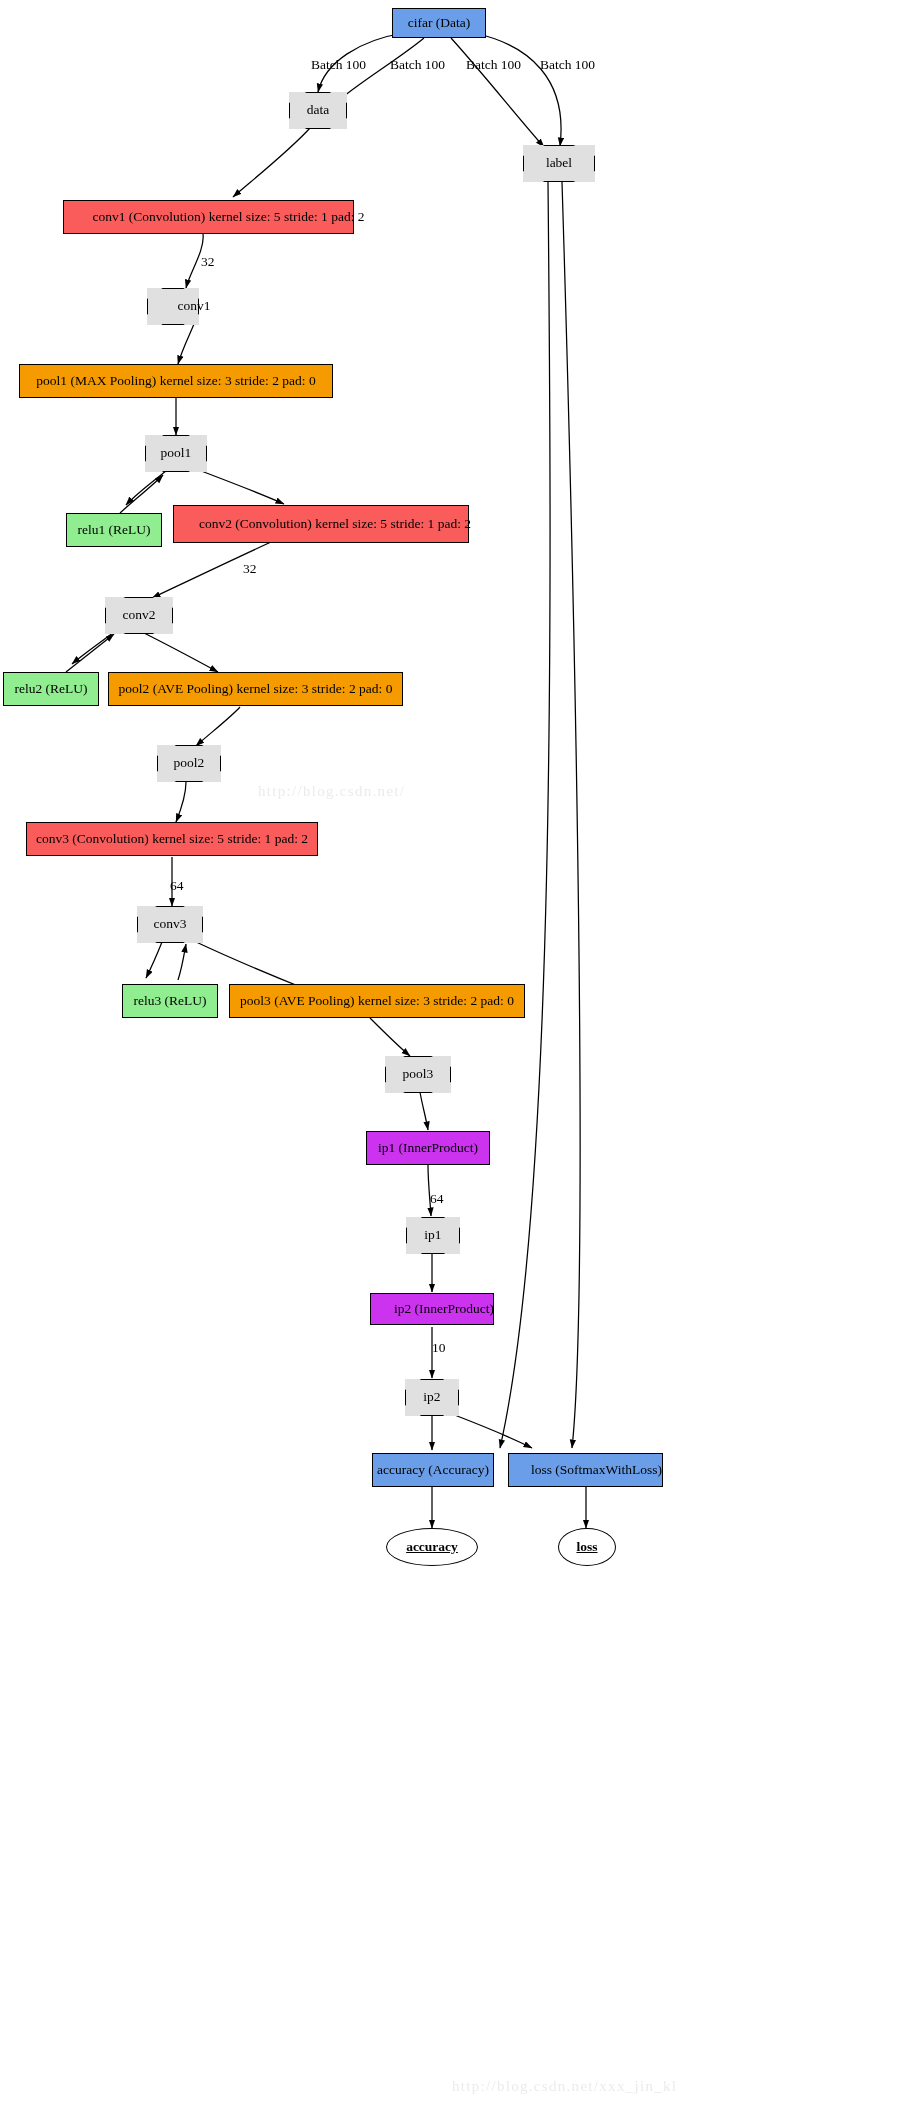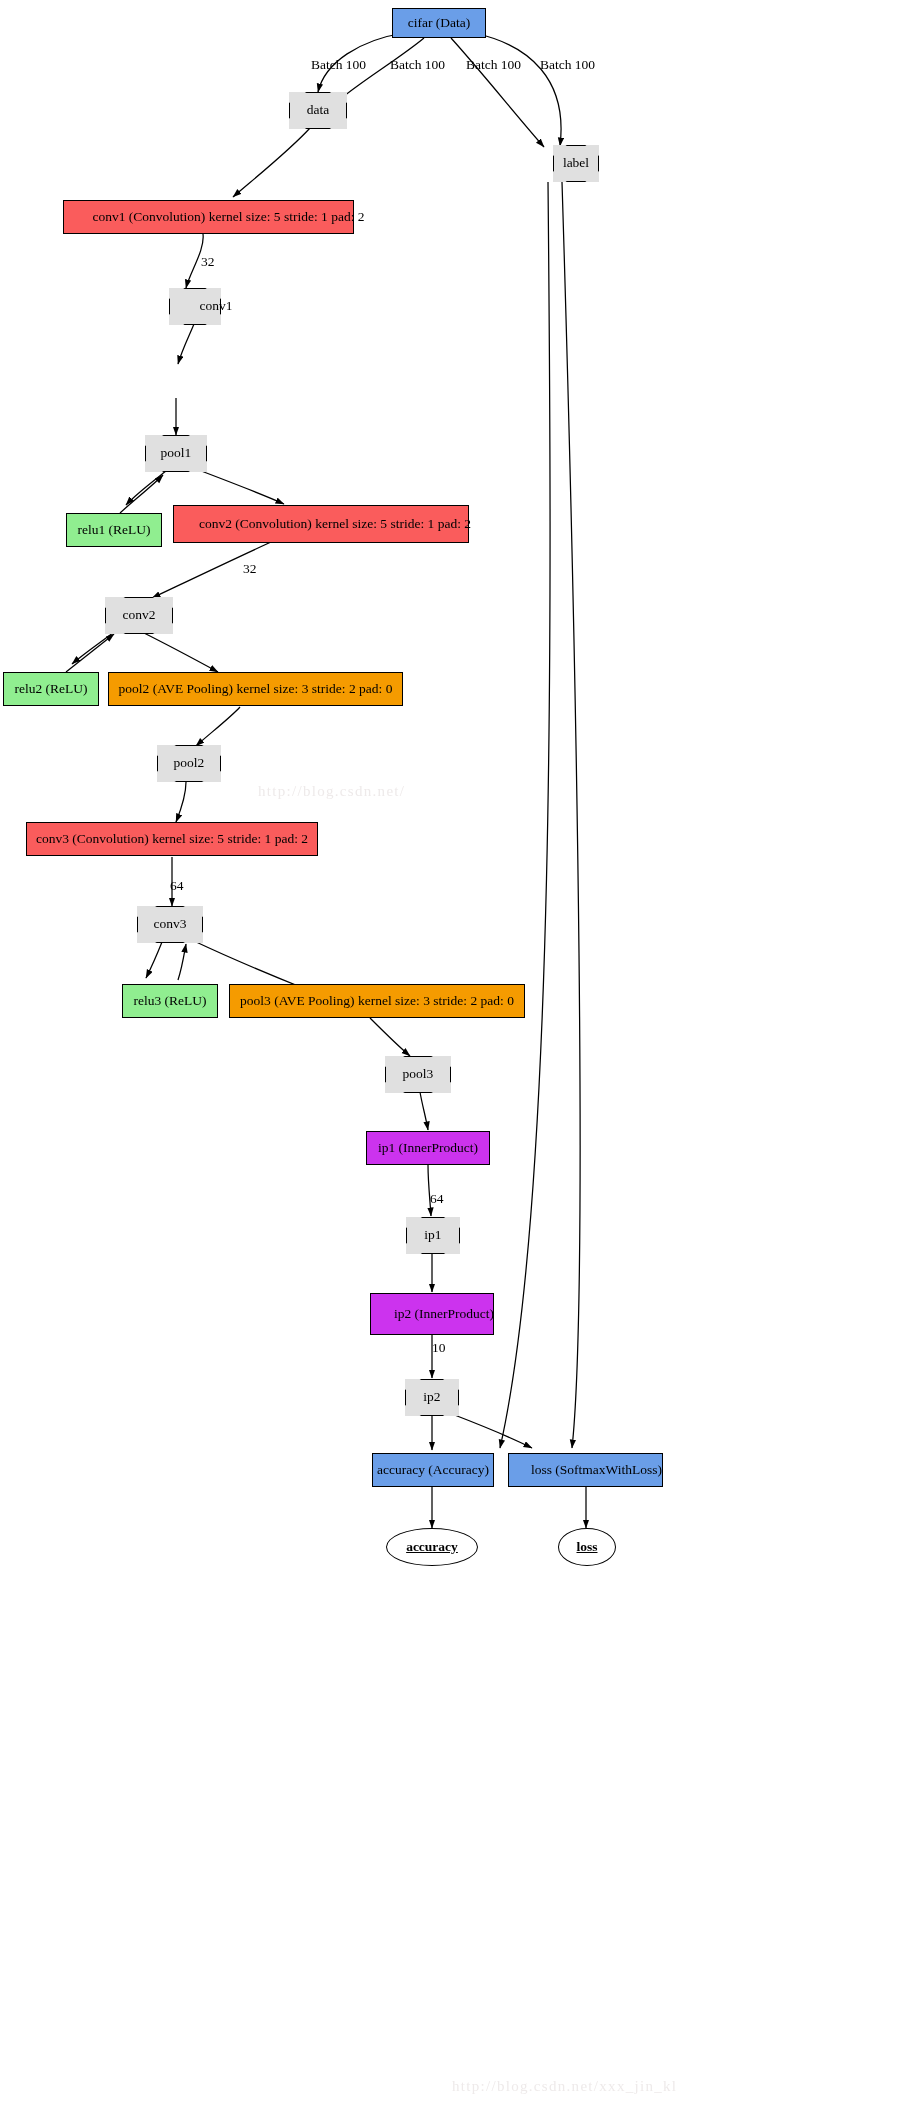--- a/index.html
+++ b/index.html
@@ -155,34 +155,37 @@
 
   <div class="node layer-box" style="left:392px; top:8px; width:94px; height:30px; background:#6a9ee8;">
     <span>cifar (Data)</span>
   </div>
 
   <div class="node blob-oct" style="left:289px; top:92px; width:58px; height:37px;">
     <span class="oct-shape"></span>
     <span class="oct-label">data</span>
   </div>
 
-  <div class="node blob-oct" style="left:523px; top:145px; width:46px; height:37px;margin-left:30px;">
+  <div class="node blob-oct" style="left:523px; top:145px; width:72px; height:37px;">
     <span class="oct-shape"></span>
     <span class="oct-label">label</span>
   </div>
 
   <div class="node layer-box" style="left:63px; top:200px; width:291px; height:34px; background:#fa5c5c;padding-left:40px;">
     <span>conv1 (Convolution) kernel size: 5 stride: 1 pad: 2</span>
   </div>
 
-  <div class="node blob-oct" style="left:169px; top:288px; width:52px; height:37px;padding-left:42px;">
+  <div class="node blob-oct" style="left:147px; top:288px; width:52px; height:37px;padding-left:42px;">
     <span class="oct-shape"></span>
     <span class="oct-label">conv1</span>
   </div>
 
+  <div class="node layer-box" style="left:19px; top:364px; width:314px; height:34px; background:#f59b00;">
+    <span>pool1 (MAX Pooling) kernel size: 3 stride: 2 pad: 0</span>
+  </div>
 
   <div class="node blob-oct" style="left:145px; top:435px; width:62px; height:37px;">
     <span class="oct-shape"></span>
     <span class="oct-label">pool1</span>
   </div>
 
   <div class="node layer-box" style="left:66px; top:513px; width:96px; height:34px; background:#90ee90;">
     <span>relu1 (ReLU)</span>
   </div>
 
@@ -232,21 +235,21 @@
 
   <div class="node layer-box" style="left:366px; top:1131px; width:124px; height:34px; background:#cc33ee;">
     <span>ip1 (InnerProduct)</span>
   </div>
 
   <div class="node blob-oct" style="left:406px; top:1217px; width:54px; height:37px;">
     <span class="oct-shape"></span>
     <span class="oct-label">ip1</span>
   </div>
 
-  <div class="node layer-box" style="left:370px; top:1293px; width:124px; height:42px; background:#cc33ee;padding-left:24px;">
+  <div class="node layer-box" style="left:370px; top:1293px; width:124px; height:32px; background:#cc33ee;padding-left:24px;">
     <span>ip2 (InnerProduct)</span>
   </div>
 
   <div class="node blob-oct" style="left:405px; top:1379px; width:54px; height:37px;">
     <span class="oct-shape"></span>
     <span class="oct-label">ip2</span>
   </div>
 
   <div class="node layer-box" style="left:372px; top:1453px; width:122px; height:34px; background:#6a9ee8;">
     <span>accuracy (Accuracy)</span>

